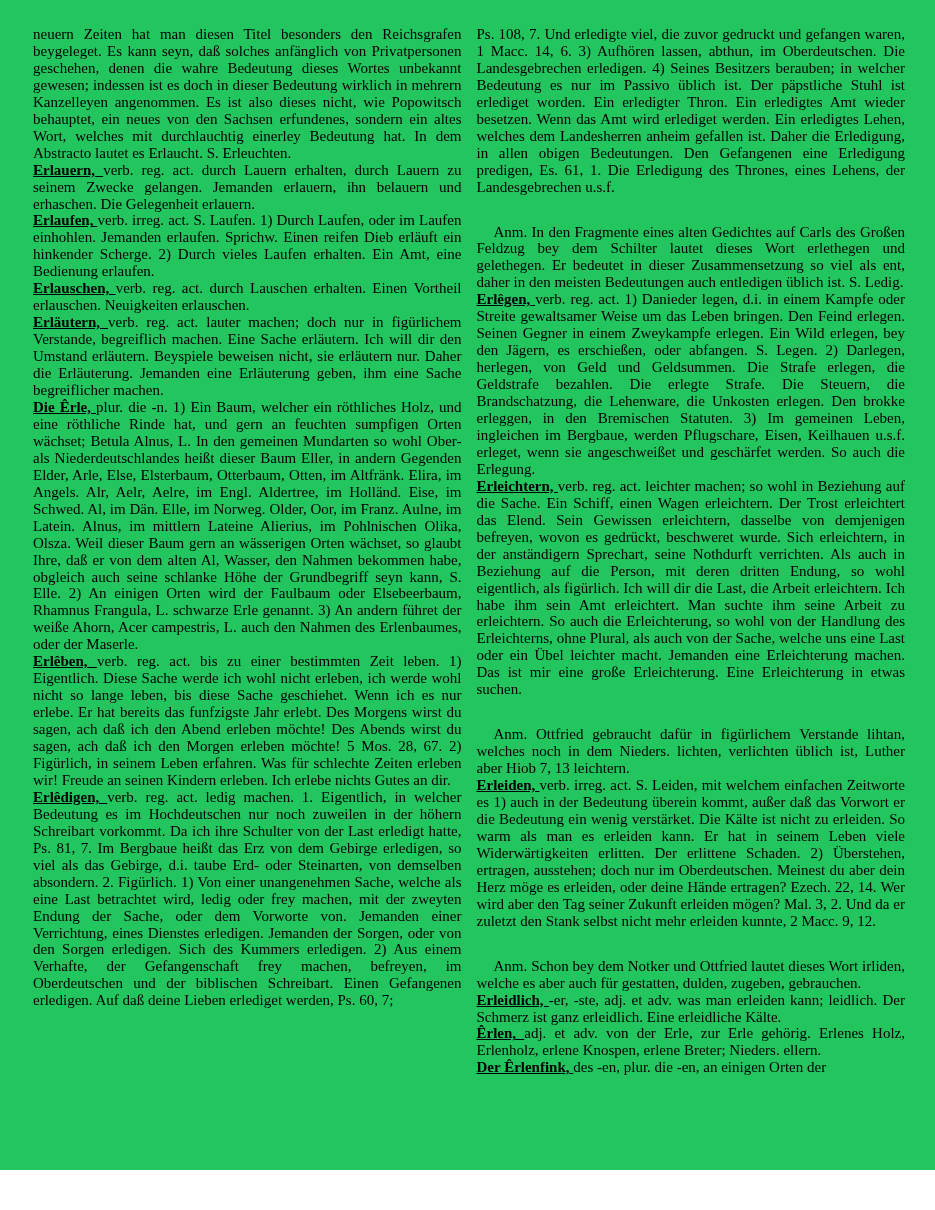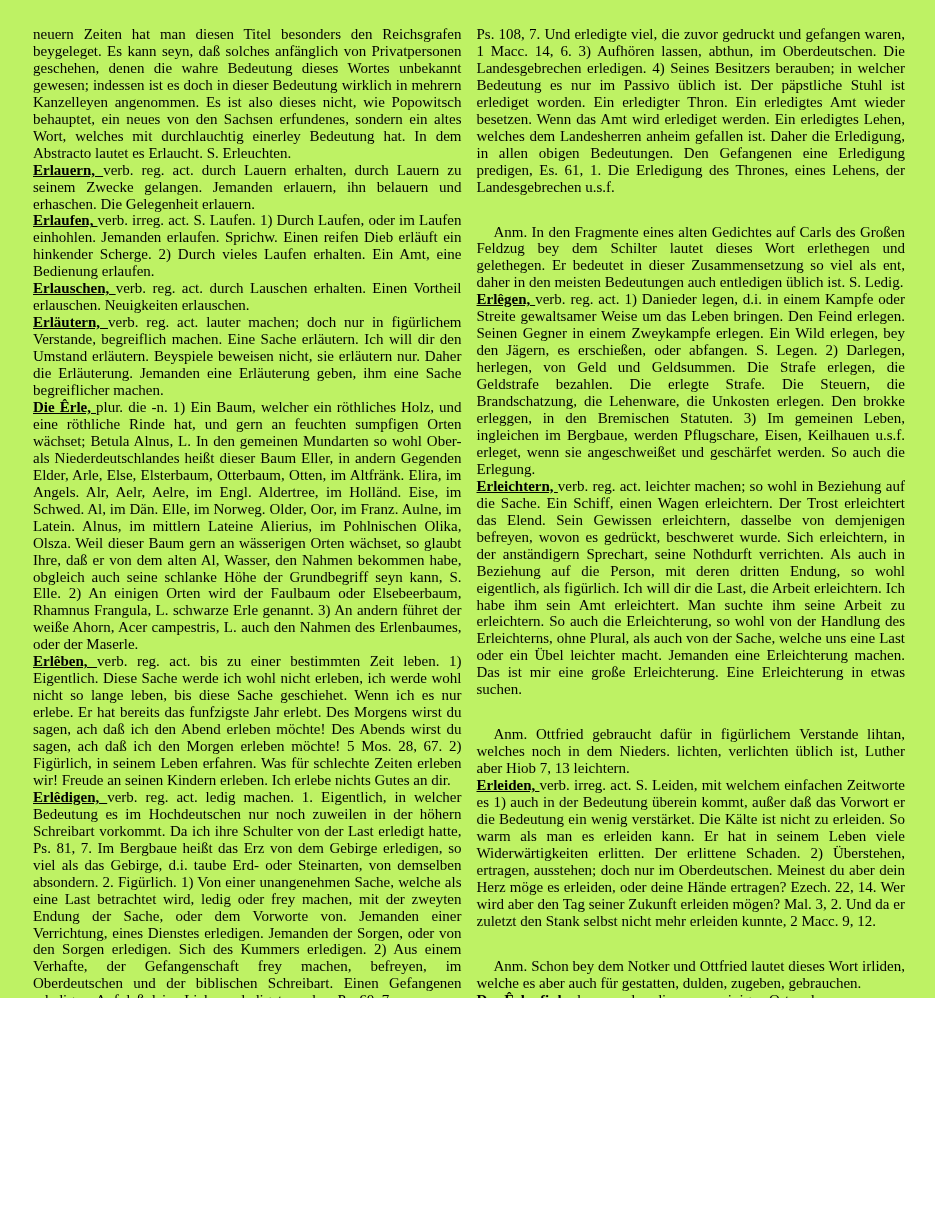--- a/index.html
+++ b/index.html
@@ -3,22 +3,22 @@
 <meta charset="utf-8">
 <style>
   html, body {
     margin: 0;
     padding: 0;
     background: #ffffff;
   }
   .page {
     position: relative;
     width: 935px;
-    height: 998px;
-    background: #bef264;
+    height: 1170px;
+    background: #22c55e;
     color: #000000;
     font-family: "Liberation Serif", "DejaVu Serif", serif;
     overflow: hidden;
   }
   .columns {
     display: flex;
     gap: 15px;
     padding: 26px 30px 0 33px;
   }
   .column {
@@ -64,17 +64,19 @@
         <p class="para"><span class="seg-bold">Erlêdigen, </span><span class="seg-italic">verb. reg. act. </span><span class="seg-normal">ledig machen. 1. Eigentlich, in welcher Bedeutung es im Hochdeutschen nur noch zuweilen in der höhern Schreibart vorkommt. Da ich ihre Schulter von der Last erledigt hatte, Ps. 81, 7. Im Bergbaue heißt das Erz von dem Gebirge erledigen, so viel als das Gebirge, d.i. taube Erd- oder Steinarten, von demselben absondern. 2. Figürlich. 1) Von einer unangenehmen Sache, welche als eine Last betrachtet wird, ledig oder frey machen, mit der zweyten Endung der Sache, oder dem Vorworte von. Jemanden einer Verrichtung, eines Dienstes erledigen. Jemanden der Sorgen, oder von den Sorgen erledigen. Sich des Kummers erledigen. 2) Aus einem Verhafte, der Gefangenschaft frey machen, befreyen, im Oberdeutschen und der biblischen Schreibart. Einen Gefangenen erledigen. Auf daß deine Lieben erlediget werden, Ps. 60, 7;</span></p>
       </div>
     <div class="column">
         <p class="para"><span class="seg-normal">Ps. 108, 7. Und erledigte viel, die zuvor gedruckt und gefangen waren, 1 Macc. 14, 6. 3) Aufhören lassen, abthun, im Oberdeutschen. Die Landesgebrechen erledigen. 4) Seines Besitzers berauben; in welcher Bedeutung es nur im Passivo üblich ist. Der päpstliche Stuhl ist erlediget worden. Ein erledigter Thron. Ein erledigtes Amt wieder besetzen. Wenn das Amt wird erlediget werden. Ein erledigtes Lehen, welches dem Landesherren anheim gefallen ist. Daher die Erledigung, in allen obigen Bedeutungen. Den Gefangenen eine Erledigung predigen, Es. 61, 1. Die Erledigung des Thrones, eines Lehens, der Landesgebrechen u.s.f.</span></p>
         <p class="para indent"><span class="seg-normal">Anm. In den Fragmente eines alten Gedichtes auf Carls des Großen Feldzug bey dem Schilter lautet dieses Wort </span><span class="seg-italic">erlethegen </span><span class="seg-normal">und </span><span class="seg-italic">gelethegen. </span><span class="seg-normal">Er bedeutet in dieser Zusammensetzung so viel als ent, daher in den meisten Bedeutungen auch entledigen üblich ist. S. Ledig.</span></p>
         <p class="para"><span class="seg-bold">Erlêgen, </span><span class="seg-italic">verb. reg. act. </span><span class="seg-normal">1) Danieder legen, d.i. in einem Kampfe oder Streite gewaltsamer Weise um das Leben bringen. Den Feind erlegen. Seinen Gegner in einem Zweykampfe erlegen. Ein Wild erlegen, bey den Jägern, es erschießen, oder abfangen. S. Legen. 2) Darlegen, herlegen, von Geld und Geldsummen. Die Strafe erlegen, die Geldstrafe bezahlen. Die erlegte Strafe. Die Steuern, die Brandschatzung, die Lehenware, die Unkosten erlegen. </span><span class="seg-italic">Den brokke erleggen, </span><span class="seg-normal">in den Bremischen Statuten. 3) Im gemeinen Leben, ingleichen im Bergbaue, werden Pflugschare, Eisen, Keilhauen u.s.f. erleget, wenn sie angeschweißet und geschärfet werden. So auch die Erlegung.</span></p>
         <p class="para"><span class="seg-bold">Erleichtern, </span><span class="seg-italic">verb. reg. act. </span><span class="seg-normal">leichter machen; so wohl in Beziehung auf die Sache. Ein Schiff, einen Wagen erleichtern. Der Trost erleichtert das Elend. Sein Gewissen erleichtern, dasselbe von demjenigen befreyen, wovon es gedrückt, beschweret wurde. Sich erleichtern, in der anständigern Sprechart, seine Nothdurft verrichten. Als auch in Beziehung auf die Person, mit deren dritten Endung, so wohl eigentlich, als figürlich. Ich will dir die Last, die Arbeit erleichtern. Ich habe ihm sein Amt erleichtert. Man suchte ihm seine Arbeit zu erleichtern. So auch die Erleichterung, so wohl von der Handlung des Erleichterns, ohne Plural, als auch von der Sache, welche uns eine Last oder ein Übel leichter macht. Jemanden eine Erleichterung machen. Das ist mir eine große Erleichterung. Eine Erleichterung in etwas suchen.</span></p>
         <p class="para indent"><span class="seg-normal">Anm. Ottfried gebraucht dafür in figürlichem Verstande </span><span class="seg-italic">lihtan, </span><span class="seg-normal">welches noch in dem Nieders. lichten, verlichten üblich ist, Luther aber Hiob 7, 13 leichtern.</span></p>
         <p class="para"><span class="seg-bold">Erleiden, </span><span class="seg-italic">verb. irreg. act. </span><span class="seg-normal">S. Leiden, mit welchem einfachen Zeitworte es 1) auch in der Bedeutung überein kommt, außer daß das Vorwort er die Bedeutung ein wenig verstärket. Die Kälte ist nicht zu erleiden. So warm als man es erleiden kann. Er hat in seinem Leben viele Widerwärtigkeiten erlitten. Der erlittene Schaden. 2) Überstehen, ertragen, ausstehen; doch nur im Oberdeutschen. Meinest du aber dein Herz möge es erleiden, oder deine Hände ertragen? Ezech. 22, 14. Wer wird aber den Tag seiner Zukunft erleiden mögen? Mal. 3, 2. Und da er zuletzt den Stank selbst nicht mehr erleiden kunnte, 2 Macc. 9, 12.</span></p>
         <p class="para indent"><span class="seg-normal">Anm. Schon bey dem Notker und Ottfried lautet dieses Wort </span><span class="seg-italic">irliden, </span><span class="seg-normal">welche es aber auch für gestatten, dulden, zugeben, gebrauchen.</span></p>
+        <p class="para"><span class="seg-bold">Erleidlich, </span><span class="seg-normal">-er, -ste, </span><span class="seg-italic">adj. et adv. </span><span class="seg-normal">was man erleiden kann; leidlich. Der Schmerz ist ganz erleidlich. Eine erleidliche Kälte.</span></p>
+        <p class="para"><span class="seg-bold">Êrlen, </span><span class="seg-italic">adj. et adv. </span><span class="seg-normal">von der Erle, zur Erle gehörig. Erlenes Holz, Erlenholz, erlene Knospen, erlene Breter; Nieders. ellern.</span></p>
         <p class="para"><span class="seg-bold">Der Êrlenfink, </span><span class="seg-normal">des -en, </span><span class="seg-italic">plur. </span><span class="seg-normal">die -en, an einigen Orten der</span></p>
       </div>
   </div>
   <div class="page-number">308</div>
 </div>
 
 </body></html>

